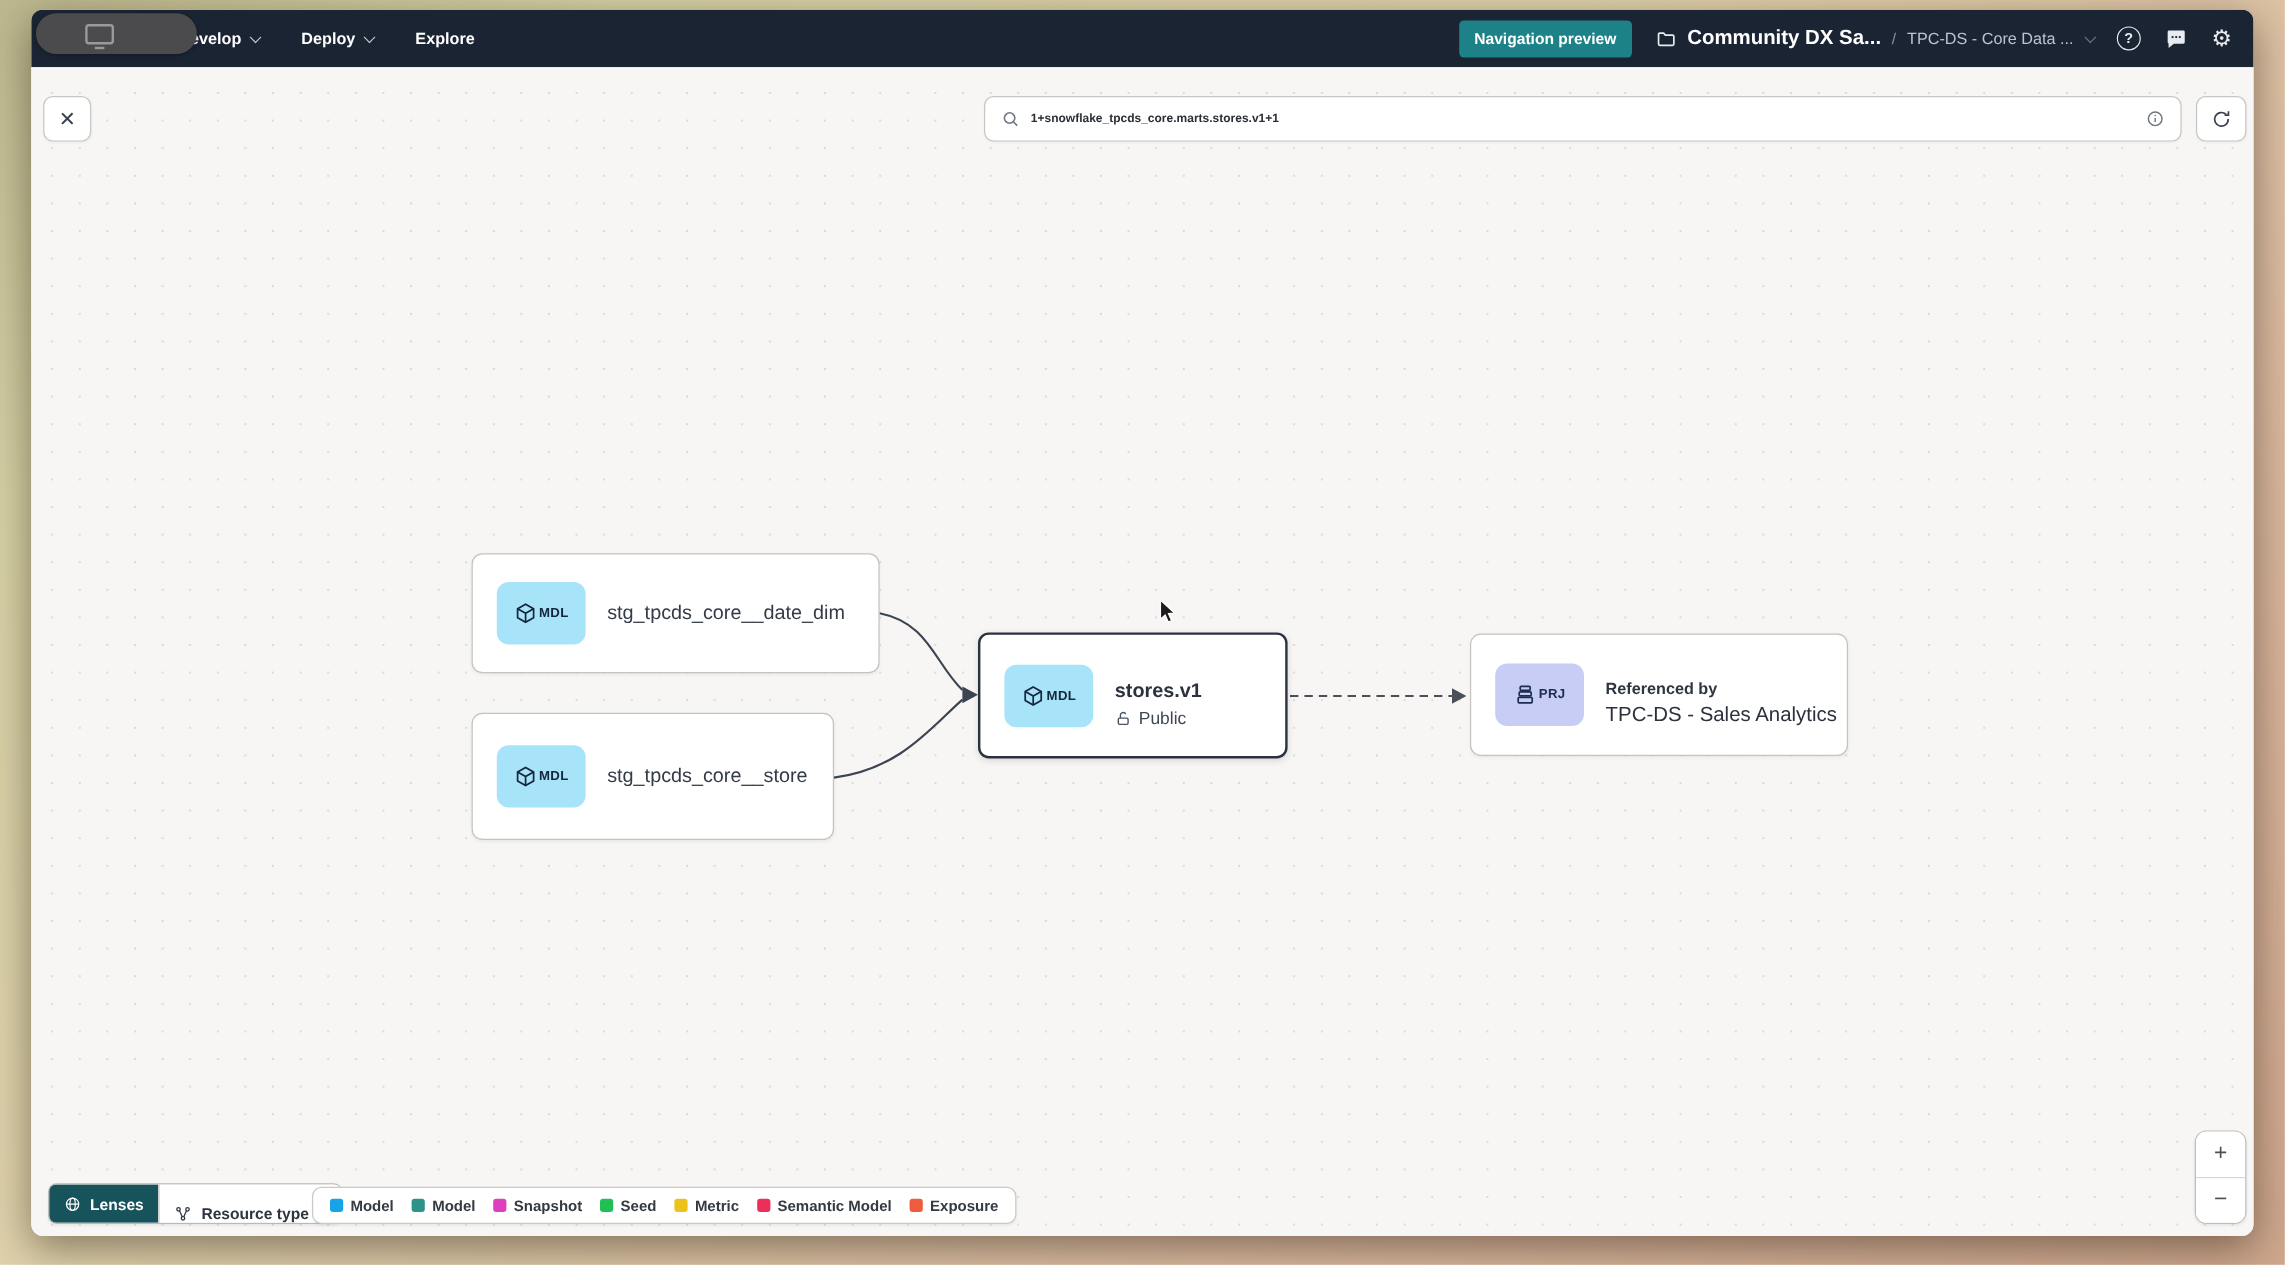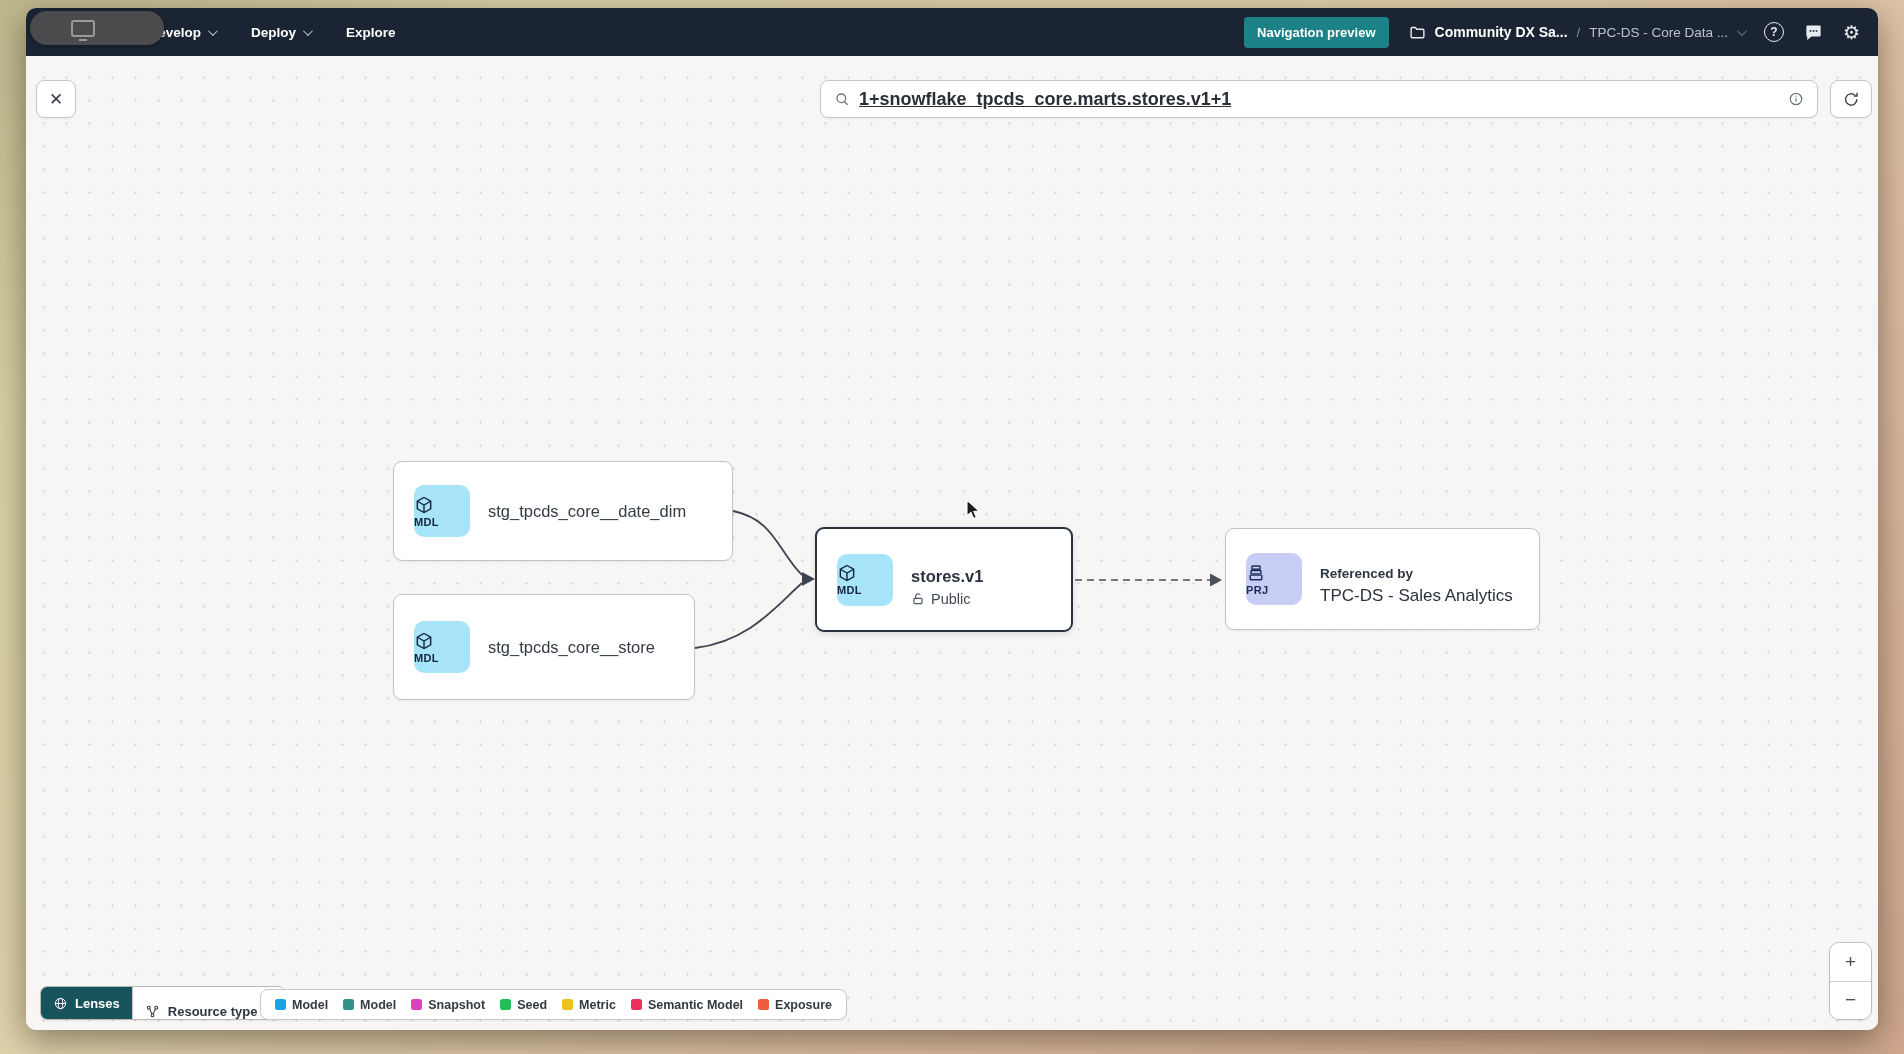--- a/index.html
+++ b/index.html
@@ -23,21 +23,21 @@
   .nav-menu { display:flex; align-items:center; gap:36px; }
   .nav-item { display:flex; align-items:center; gap:7px; color:#fff;
     font-size:13.5px; font-weight:700; cursor:pointer; }
   .chev { width:7px; height:7px; border-right:1.7px solid currentColor;
     border-bottom:1.7px solid currentColor; transform:rotate(45deg) translateY(-2px);
     display:inline-block; opacity:.75; }
   .nav-right { margin-left:auto; display:flex; align-items:center; gap:20px; }
   .preview-badge { background:#1d8188; color:#fff; font-size:13px; font-weight:700;
     padding:8px 13px; border-radius:4px; }
   .nav-breadcrumb { display:flex; align-items:center; gap:9px; }
-  .nb-account { color:#fff; font-size:14px; font-weight:700; }
+  .nb-account { color:#fff; font-size:17px; font-weight:700; }
   .nb-sep { color:#8a93a3; font-size:13px; }
   .nb-project { color:#bcc3ce; font-size:13.5px; }
   .nav-icon { color:#e8ebef; display:flex; align-items:center; cursor:pointer; }
   .help-circle { width:20px; height:20px; border:1.8px solid #e8ebef; border-radius:50%;
     display:flex; align-items:center; justify-content:center;
     font-size:12px; font-weight:700; }
   .gear-glyph { font-size:19px; line-height:1; }
   
   .pip-pill { position:absolute; left:30px; top:11px; width:134px; height:34px;
     background:#4b4b4d; border-radius:17px; z-index:40;
@@ -57,31 +57,31 @@
     box-shadow:0 1px 2px rgba(0,0,0,.04); color:#3a414c; }
   .close-btn { left:10px; top:24px; width:40px; height:38px; font-size:17px; font-weight:500; }
   .crumb-chip { position:absolute; left:58px; top:24px; height:38px; padding:0 17px;
     background:#fff; border:1px solid #c7c6c3; border-radius:8px;
     display:flex; align-items:center; font-size:12.5px; font-weight:700; color:#3d434d;
     cursor:pointer; box-shadow:0 1px 2px rgba(0,0,0,.04); }
   .search-wrap { position:absolute; left:794px; top:24px; width:998px; height:38px;
     background:#fff; border:1px solid #c7c6c3; border-radius:8px;
     display:flex; align-items:center; padding:0 13px; gap:9px;
     box-shadow:0 1px 2px rgba(0,0,0,.04); }
-  .search-wrap input { flex:1; border:none; outline:none; font-size:18px; color:#2a2f36;
-    font-family:"Liberation Sans",sans-serif; background:transparent; font-weight:600;text-decoration:underline; }
+  .search-wrap input { flex:1; border:none; outline:none; font-size:10px; color:#2a2f36;
+    font-family:"Liberation Sans",sans-serif; background:transparent; font-weight:600; }
   .icon-muted { color:#6f7680; display:flex; align-items:center; }
   .refresh-btn { left:1804px; top:24px; width:42px; height:38px; }
   
   .node { position:absolute; background:#fff; border:1px solid #c4c3c0; border-radius:9px;
     display:flex; align-items:center; padding:0 20px; gap:18px;
     box-shadow:0 1px 3px rgba(0,0,0,.05); cursor:pointer; }
   .node.selected { border:2px solid #2a3240; box-shadow:0 2px 6px rgba(0,0,0,.12); }
-  .node-badge { width:56px; height:52px; border-radius:10px; flex:none;
-    display:flex; flex-direction:column; justify-content:center; gap:1px; }
+  .node-badge { width:74px; height:52px; border-radius:10px; flex:none;
+    display:flex; flex-direction:row; align-items:center; justify-content:center; gap:1px; }
   .badge-mdl { background:#a7e3f9; color:#14253c; }
   .badge-prj { background:#c7cdf4; color:#1c2d55; }
   .node-badge svg { width:20px; height:20px; }
   .badge-label { font-size:11px; font-weight:700; letter-spacing:.3px; }
   .node-title { font-size:16.5px; font-weight:500; color:#333b47; white-space:nowrap; }
   .node-col { display:flex; flex-direction:column; gap:5px;margin-top:14px; }
   .node-col .node-title { font-weight:700; font-size:16.5px; color:#2b323e; }
   .access-row { display:flex; align-items:center; gap:6px; color:#3f4752; font-size:14.5px; }
   .eyebrow { font-size:13.5px; font-weight:600; color:#2f3640; }
   .prj-title { font-size:17px; font-weight:500; color:#2b323e; white-space:nowrap; }

